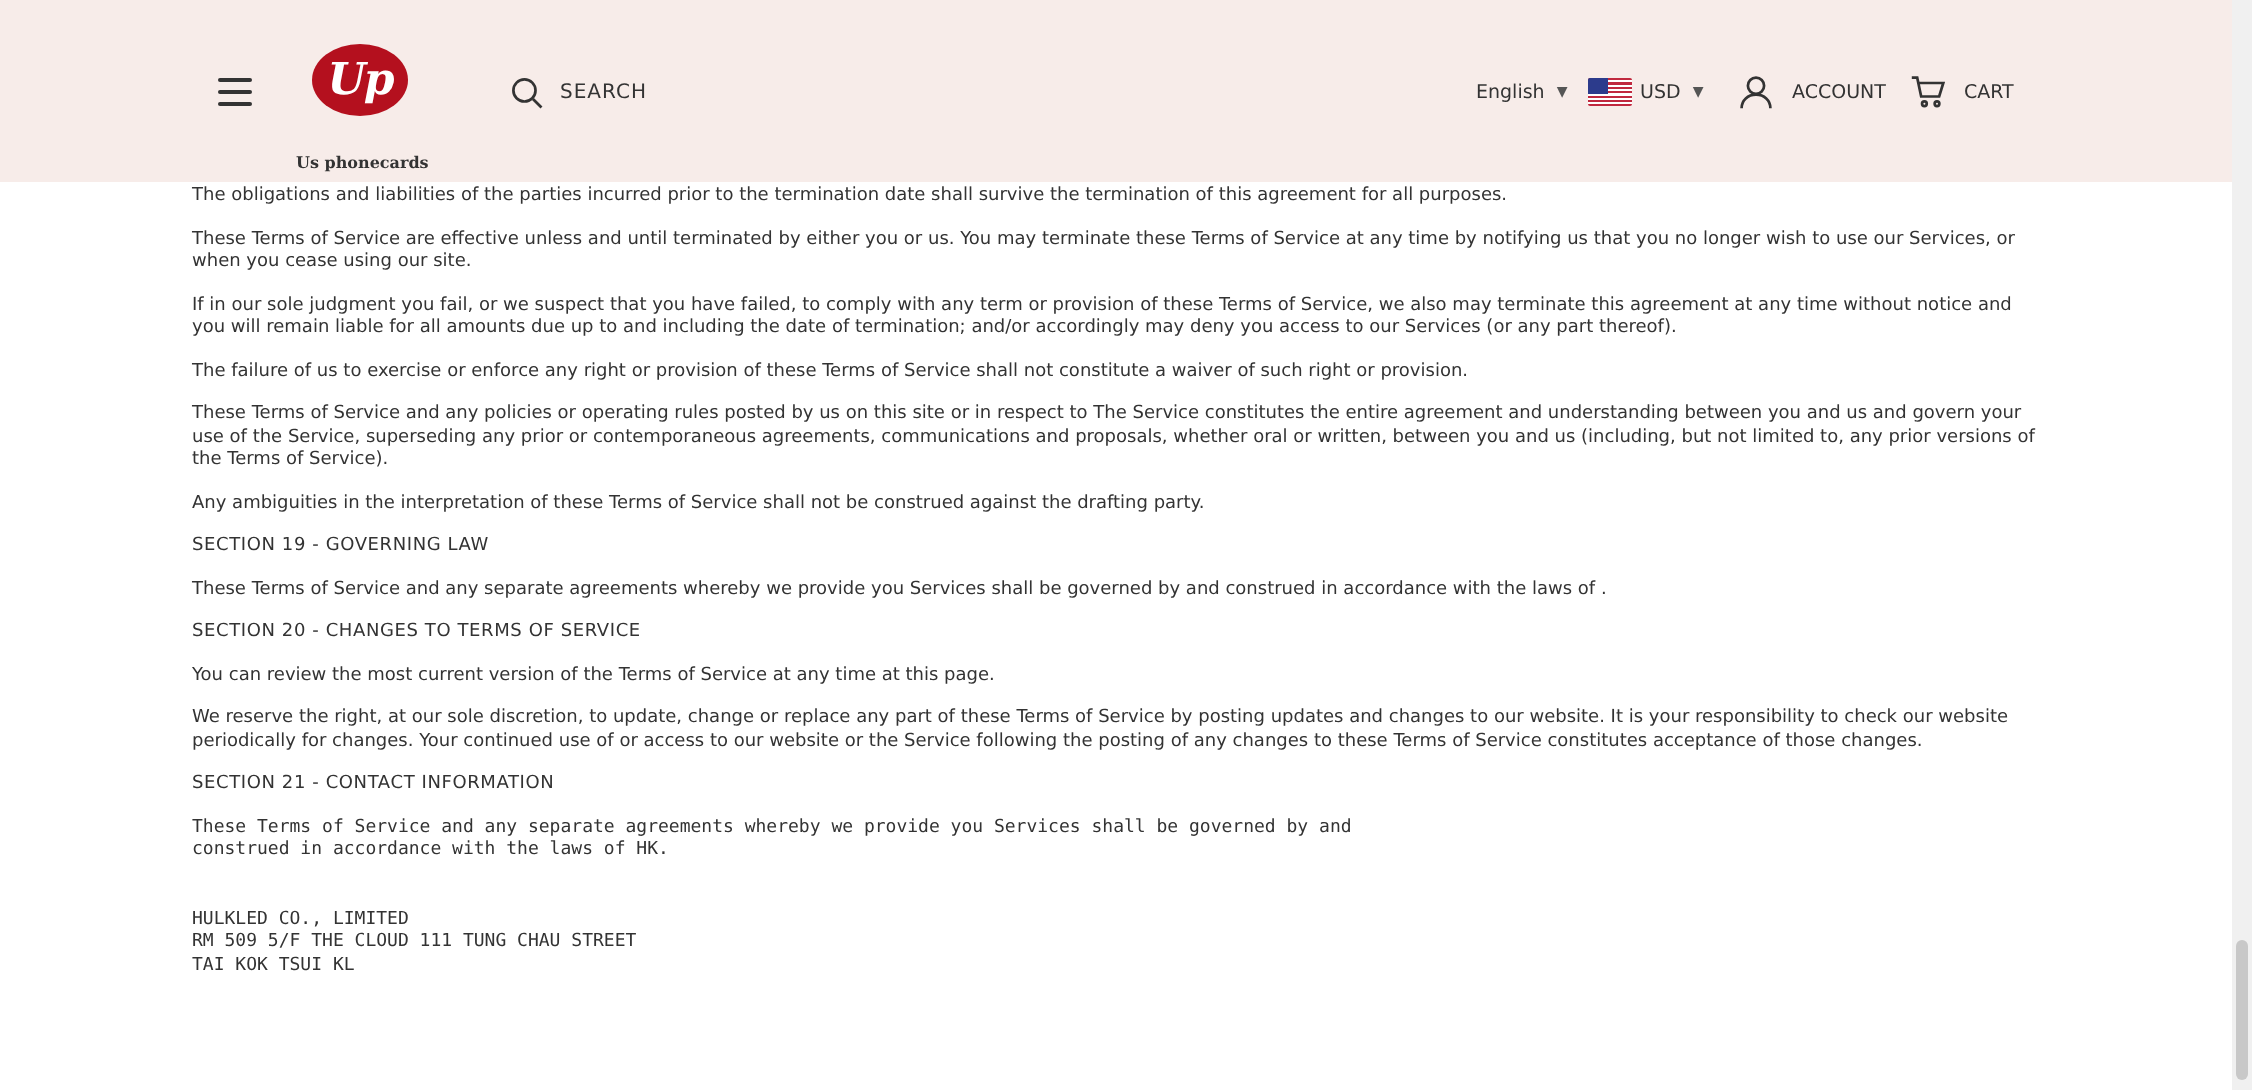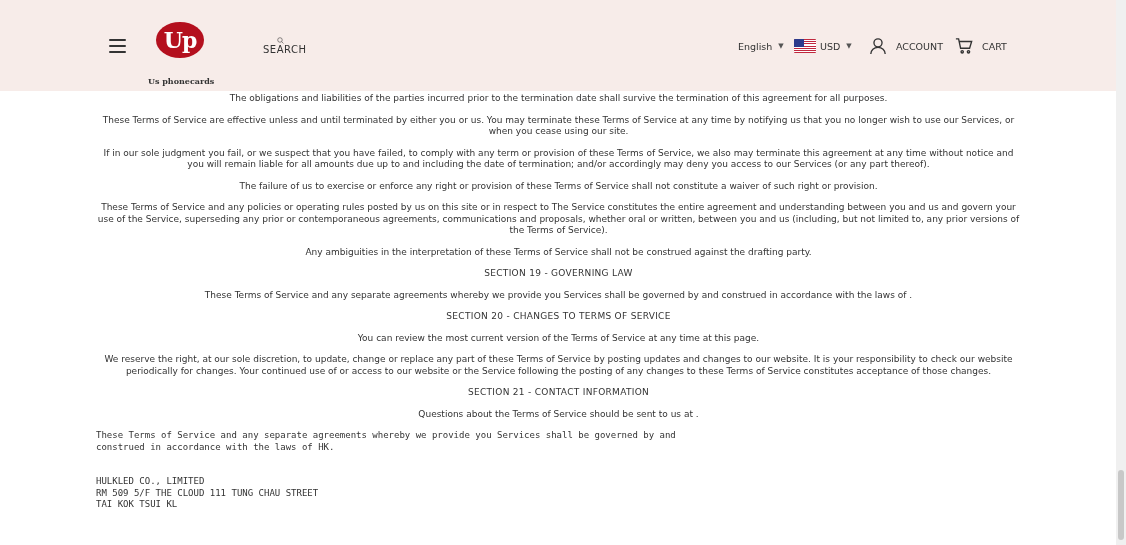--- a/index.html
+++ b/index.html
@@ -11,47 +11,47 @@
     .header {
       position: absolute; left: 0; top: 0; width: 1116px; height: 91px;
       background: #f7ece9; z-index: 5;
     }
     .hamburger { position: absolute; left: 109px; top: 39px; width: 17px; height: 14px; cursor: pointer; }
     .hamburger span { display: block; height: 2px; background: #333; margin-bottom: 4px; border-radius: 1px; }
     .logo { position: absolute; left: 150px; top: 22px; width: 60px; height: 50px; text-align: center; }
     .logo-circle {
       width: 48px; height: 36px; margin: 0 auto; background: #b4101e; border-radius: 50%;
       color: #fff; font-family: "DejaVu Serif", "Liberation Serif", serif; font-weight: bold;
-      font-size: 22px; line-height: 36px; letter-spacing: -1px;
+      font-size: 22px; line-height: 36px; letter-spacing: -1px; font-style: italic;
     }
     .logo-text {
       font-family: "DejaVu Serif", "Liberation Serif", serif; font-weight: bold; font-size: 8px;
       color: #333; margin-top: 18px; white-space: nowrap; margin-left: -2px;
     }
-    .search { position: absolute; left: 255px; top: 37px; height: 18px; display: flex; align-items: center; cursor: text; flex-direction: column; }
+    .search { position: absolute; left: 255px; top: 37px; height: 18px; display: flex; align-items: center; cursor: text; }
     .search svg { width: 17px; height: 17px; }
     .search-label { font-size: 10px; letter-spacing: 0.5px; color: #333; margin-left: 8px; }
 
     .right-nav { position: absolute; top: 37px; height: 18px; display: flex; align-items: center; font-size: 9.5px; color: #333; }
     .lang { left: 738px; }
     .caret { font-size: 7px; margin-left: 6px; color: #555; }
     .currency { left: 794px; }
     .flag { width: 22px; height: 14px; position: relative; overflow: hidden; border-radius: 1px; margin-right: 4px; }
     .flag .stripes { position: absolute; inset: 0;
       background: repeating-linear-gradient(to bottom, #c0283e 0px, #c0283e 1.1px, #fff 1.1px, #fff 2.2px); }
     .flag .canton { position: absolute; left: 0; top: 0; width: 10px; height: 7.5px; background: #2c3b8c; }
     .account { left: 869px; }
     .account svg, .cart svg { width: 18px; height: 18px; margin-right: 9px; }
     .cart { left: 955px; }
 
     .content {
       position: absolute; left: 96px; top: 48px; width: 925px;
       font-size: 9px; line-height: 11.5px; color: #333;
     }
-    .content p { margin: 0; text-align: center; }
+    .content p { margin: 0; }
     .content .gap { margin-top: 10px; }
     .content .section-title { letter-spacing: 0.3px; }
     .mono {
       font-family: "DejaVu Sans Mono", "Liberation Mono", monospace; font-size: 9px; line-height: 11.5px;
       white-space: pre; color: #333;
     }
 
     .scrollbar { position: absolute; left: 1116px; top: 0; width: 10px; height: 545px; background: #f0f0f0; }
     .scrollbar .thumb { position: absolute; left: 2px; top: 470px; width: 6px; height: 70px; background: #c8c8c8; border-radius: 3px; }
   </style>
@@ -66,21 +66,20 @@
     <p class="gap">If in our sole judgment you fail, or we suspect that you have failed, to comply with any term or provision of these Terms of Service, we also may terminate this agreement at any time without notice and you will remain liable for all amounts due up to and including the date of termination; and/or accordingly may deny you access to our Services (or any part thereof).</p>
     <p class="gap">The failure of us to exercise or enforce any right or provision of these Terms of Service shall not constitute a waiver of such right or provision.</p>
     <p class="gap">These Terms of Service and any policies or operating rules posted by us on this site or in respect to The Service constitutes the entire agreement and understanding between you and us and govern your use of the Service, superseding any prior or contemporaneous agreements, communications and proposals, whether oral or written, between you and us (including, but not limited to, any prior versions of the Terms of Service).</p>
     <p class="gap">Any ambiguities in the interpretation of these Terms of Service shall not be construed against the drafting party.</p>
     <p class="gap section-title">SECTION 19 - GOVERNING LAW</p>
     <p class="gap">These Terms of Service and any separate agreements whereby we provide you Services shall be governed by and construed in accordance with the laws of .</p>
     <p class="gap section-title">SECTION 20 - CHANGES TO TERMS OF SERVICE</p>
     <p class="gap">You can review the most current version of the Terms of Service at any time at this page.</p>
     <p class="gap">We reserve the right, at our sole discretion, to update, change or replace any part of these Terms of Service by posting updates and changes to our website. It is your responsibility to check our website periodically for changes. Your continued use of or access to our website or the Service following the posting of any changes to these Terms of Service constitutes acceptance of those changes.</p>
     <p class="gap section-title">SECTION 21 - CONTACT INFORMATION</p>
-    <p class="gap">Questions about the Terms of Service should be sent to us at .</p>
     <div class="mono gap">These Terms of Service and any separate agreements whereby we provide you Services shall be governed by and
 construed in accordance with the laws of HK.
 
 
 HULKLED CO., LIMITED
 RM 509 5/F THE CLOUD 111 TUNG CHAU STREET
 TAI KOK TSUI KL</div>
   </div>
 
   <div class="header">

